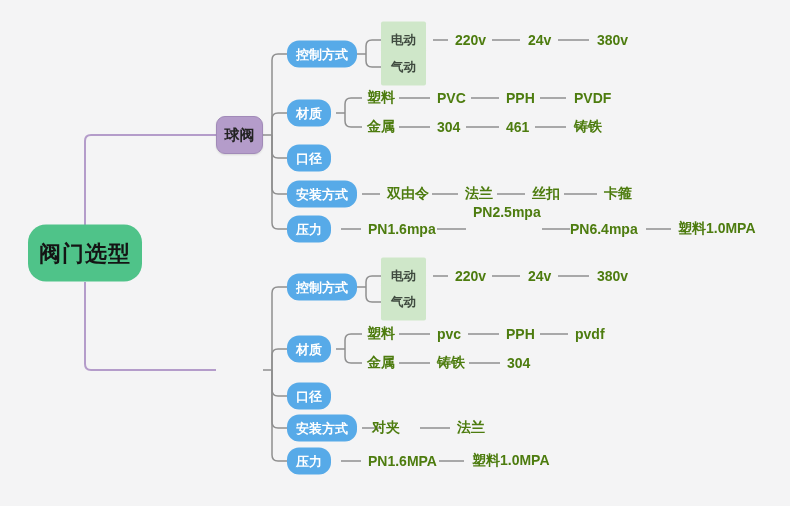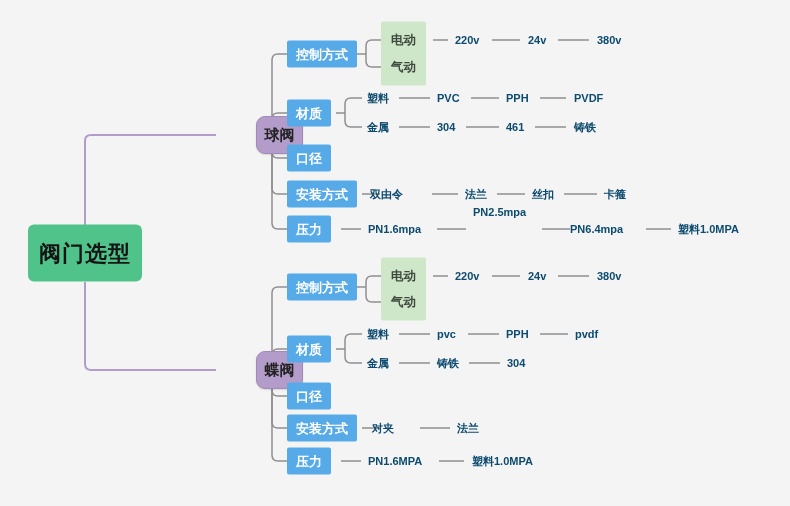--- a/index.html
+++ b/index.html
@@ -13,42 +13,41 @@
   svg.connectors{position:absolute;left:0;top:0;}
   .node{
     position:absolute;
     transform:translateY(-50%);
     box-sizing:border-box;
     display:flex;align-items:center;justify-content:center;
     font-weight:bold;white-space:nowrap;
   }
   .root-node{
     left:28px;top:253px;width:114px;height:57px;
-    background:#4fc389;border-radius:6px;
+    background:#4fc389;border-radius:18px;
     font-size:22px;color:#141414;letter-spacing:1px;
   }
   .branch-node{
     width:47px;height:38px;
     background:#b49cca;border:1px solid #a18ab8;border-radius:9px;
     font-size:15px;color:#222;
     box-shadow:0 1px 2px rgba(0,0,0,.12);
-    margin-left:40px;
   }
   .topic{
     height:27px;padding:0 9px;
-    background:#57aae8;border-radius:2px;
+    background:#57aae8;border-radius:12px;
     font-size:13px;color:#ffffff;
   }
   .subtopic{
     height:37px;padding:0 10px;
     background:#cfe7c9;border-radius:2px;
     font-size:12.5px;color:#3f4a3f;
   }
   .text-node{
-    font-size:11px;color:#0c4a6e;text-align:center;
+    font-size:14px;color:#4d7c0f;text-align:center;
   }
 </style>
 </head>
 <body>
 
 <div class="stage">
 
   <svg class="connectors" width="790" height="506" viewBox="0 0 790 506">
 
     <g stroke="#b49cca" stroke-width="2" fill="none">
@@ -146,32 +145,31 @@
   <div class="node text-node" style="left:506px;top:98px">PPH</div>
   <div class="node text-node" style="left:574px;top:98px">PVDF</div>
   <div class="node text-node" style="left:367px;top:127px">金属</div>
   <div class="node text-node" style="left:437px;top:127px">304</div>
   <div class="node text-node" style="left:506px;top:127px">461</div>
   <div class="node text-node" style="left:574px;top:127px">铸铁</div>
 
   <div class="node topic" style="left:287px;top:158px">口径</div>
 
   <div class="node topic" style="left:287px;top:194px">安装方式</div>
-  <div class="node text-node" style="left:370px;top:194px">双由令</div>
+  <div class="node text-node" style="left:387px;top:194px">双由令</div>
   <div class="node text-node" style="left:465px;top:194px">法兰</div>
   <div class="node text-node" style="left:532px;top:194px">丝扣</div>
   <div class="node text-node" style="left:604px;top:194px">卡箍</div>
 
   <div class="node topic" style="left:287px;top:229px">压力</div>
   <div class="node text-node" style="left:368px;top:229px">PN1.6mpa</div>
   <div class="node text-node" style="left:473px;top:212px">PN2.5mpa</div>
   <div class="node text-node" style="left:570px;top:229px">PN6.4mpa</div>
   <div class="node text-node" style="left:678px;top:229px">塑料1.0MPA</div>
 
-  <div class="node branch-node" style="left:216px;top:370px">蝶阀</div>
 
   <div class="node topic" style="left:287px;top:287px">控制方式</div>
   <div class="node subtopic" style="left:381px;top:276px">电动</div>
   <div class="node subtopic" style="left:381px;top:302px">气动</div>
   <div class="node text-node" style="left:455px;top:276px">220v</div>
   <div class="node text-node" style="left:528px;top:276px">24v</div>
   <div class="node text-node" style="left:597px;top:276px">380v</div>
 
   <div class="node topic" style="left:287px;top:349px">材质</div>
   <div class="node text-node" style="left:367px;top:334px">塑料</div>

